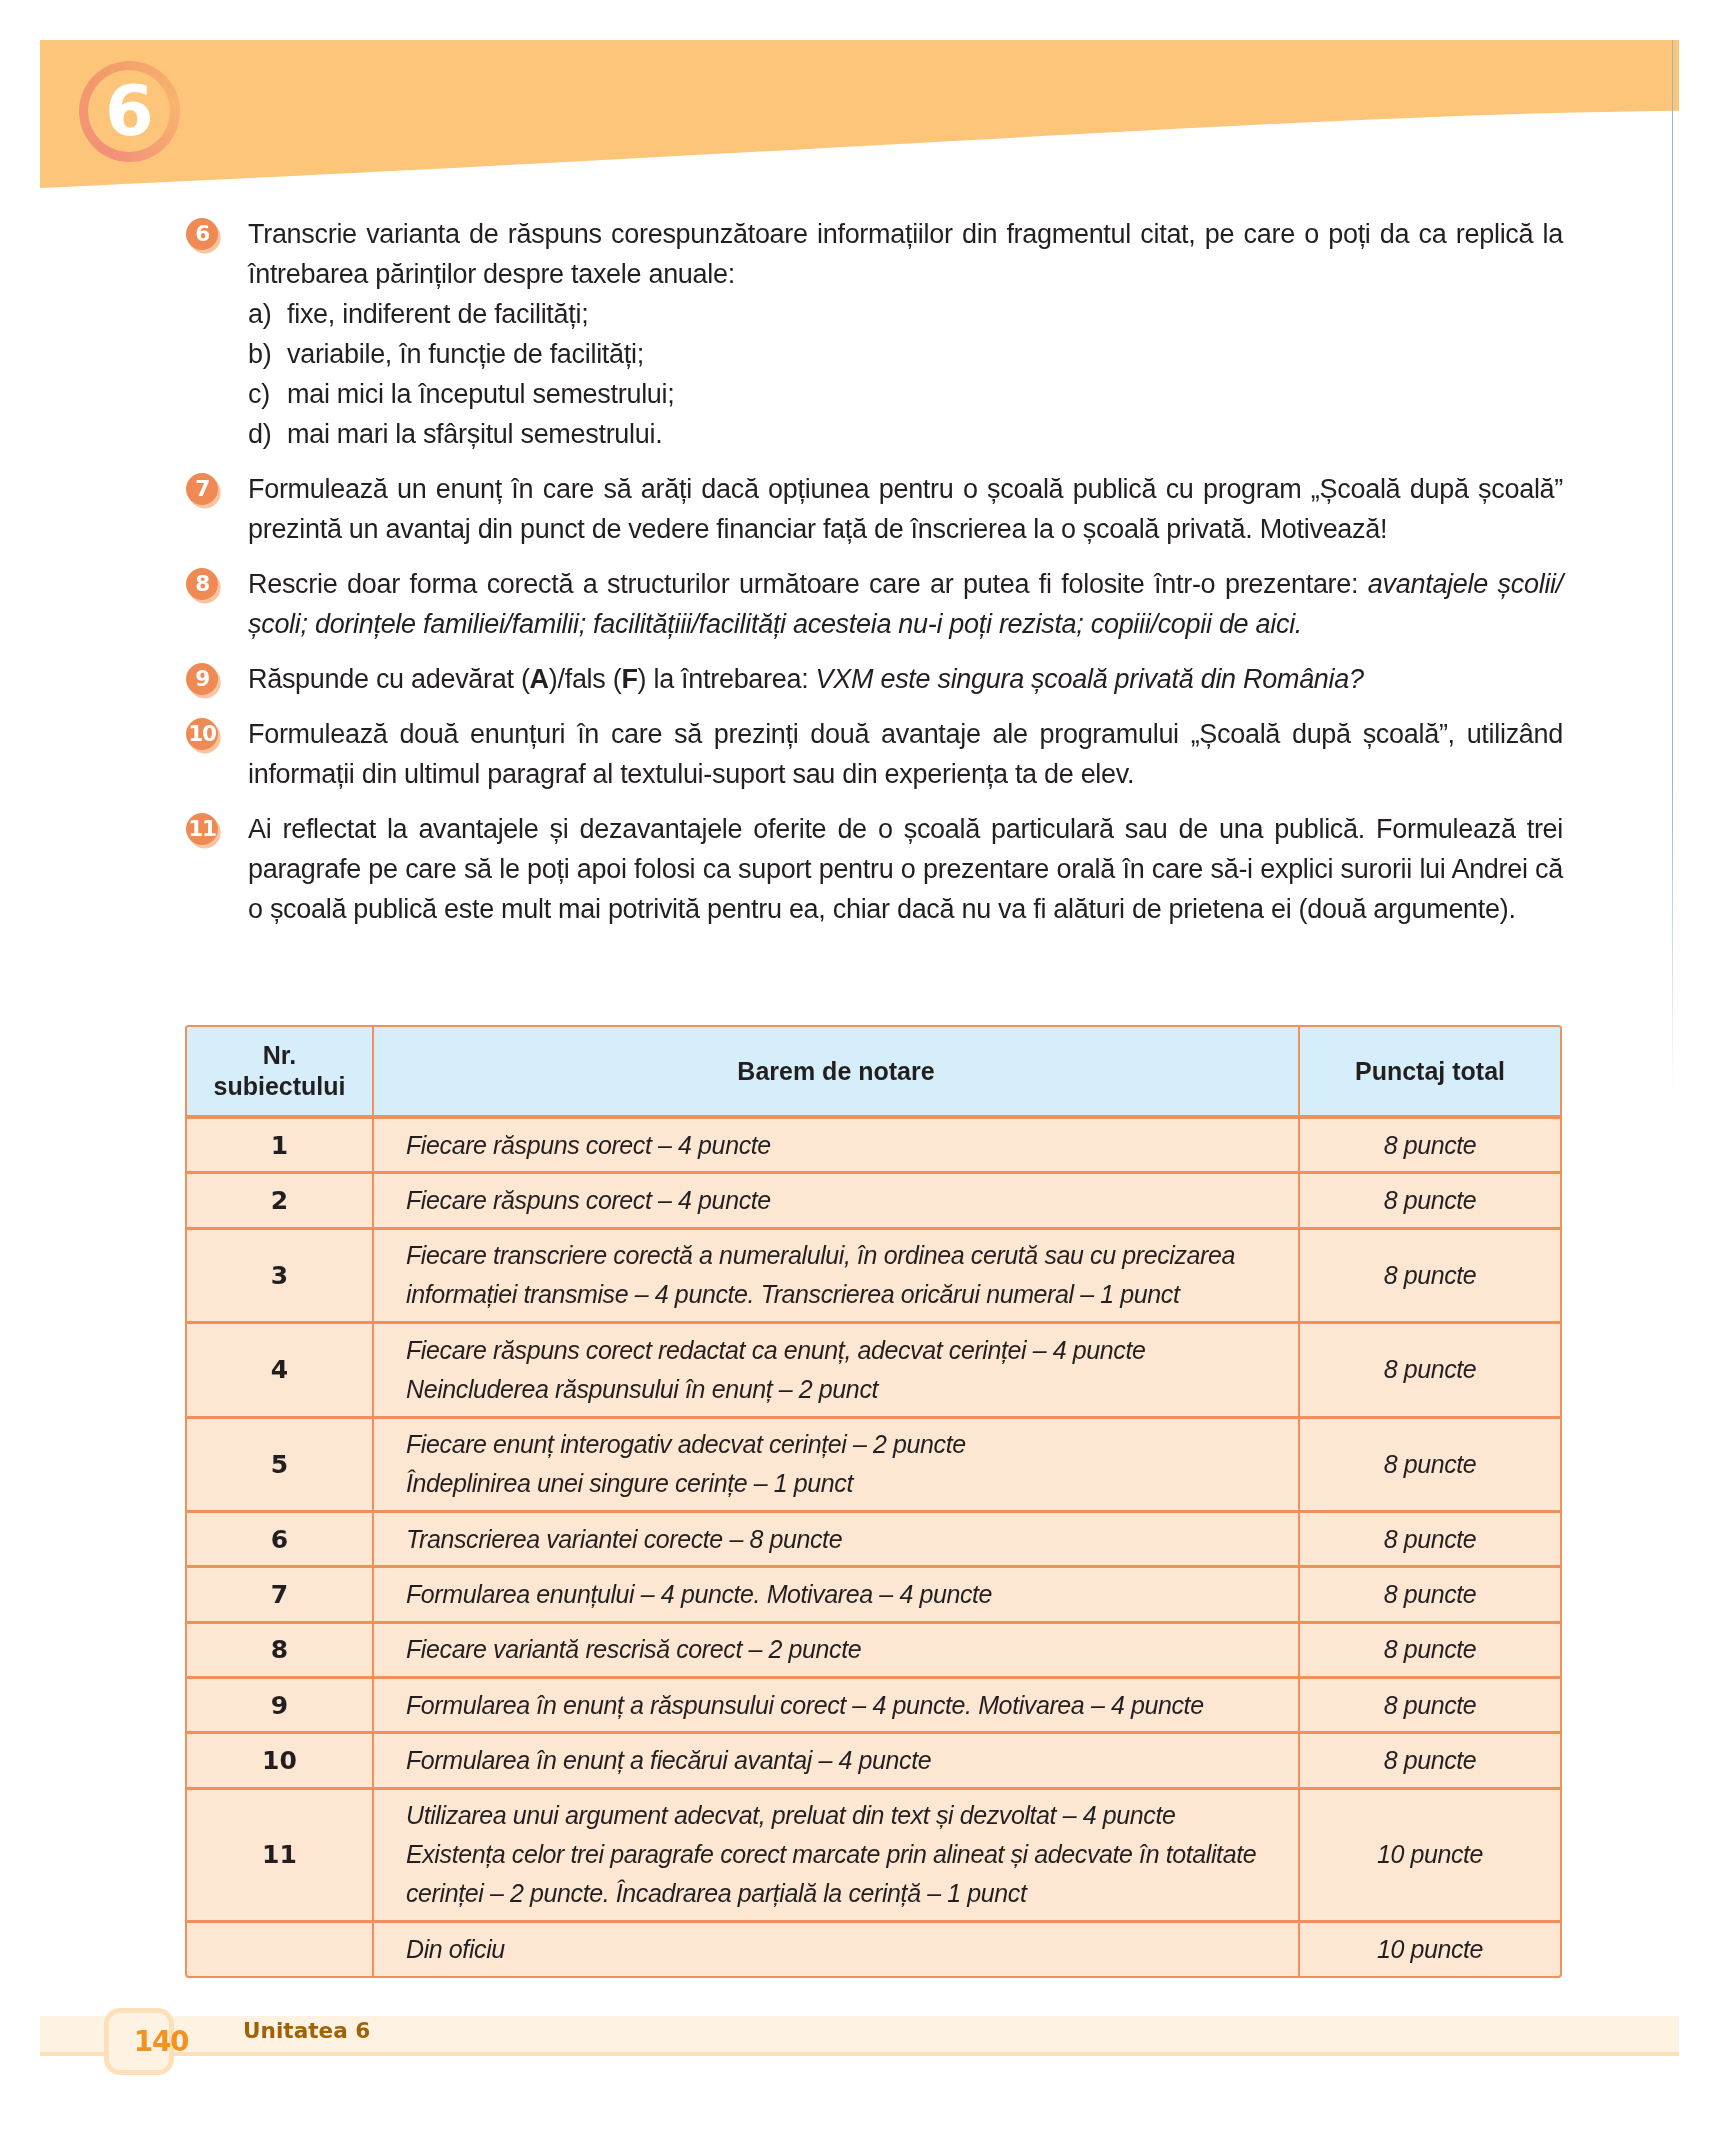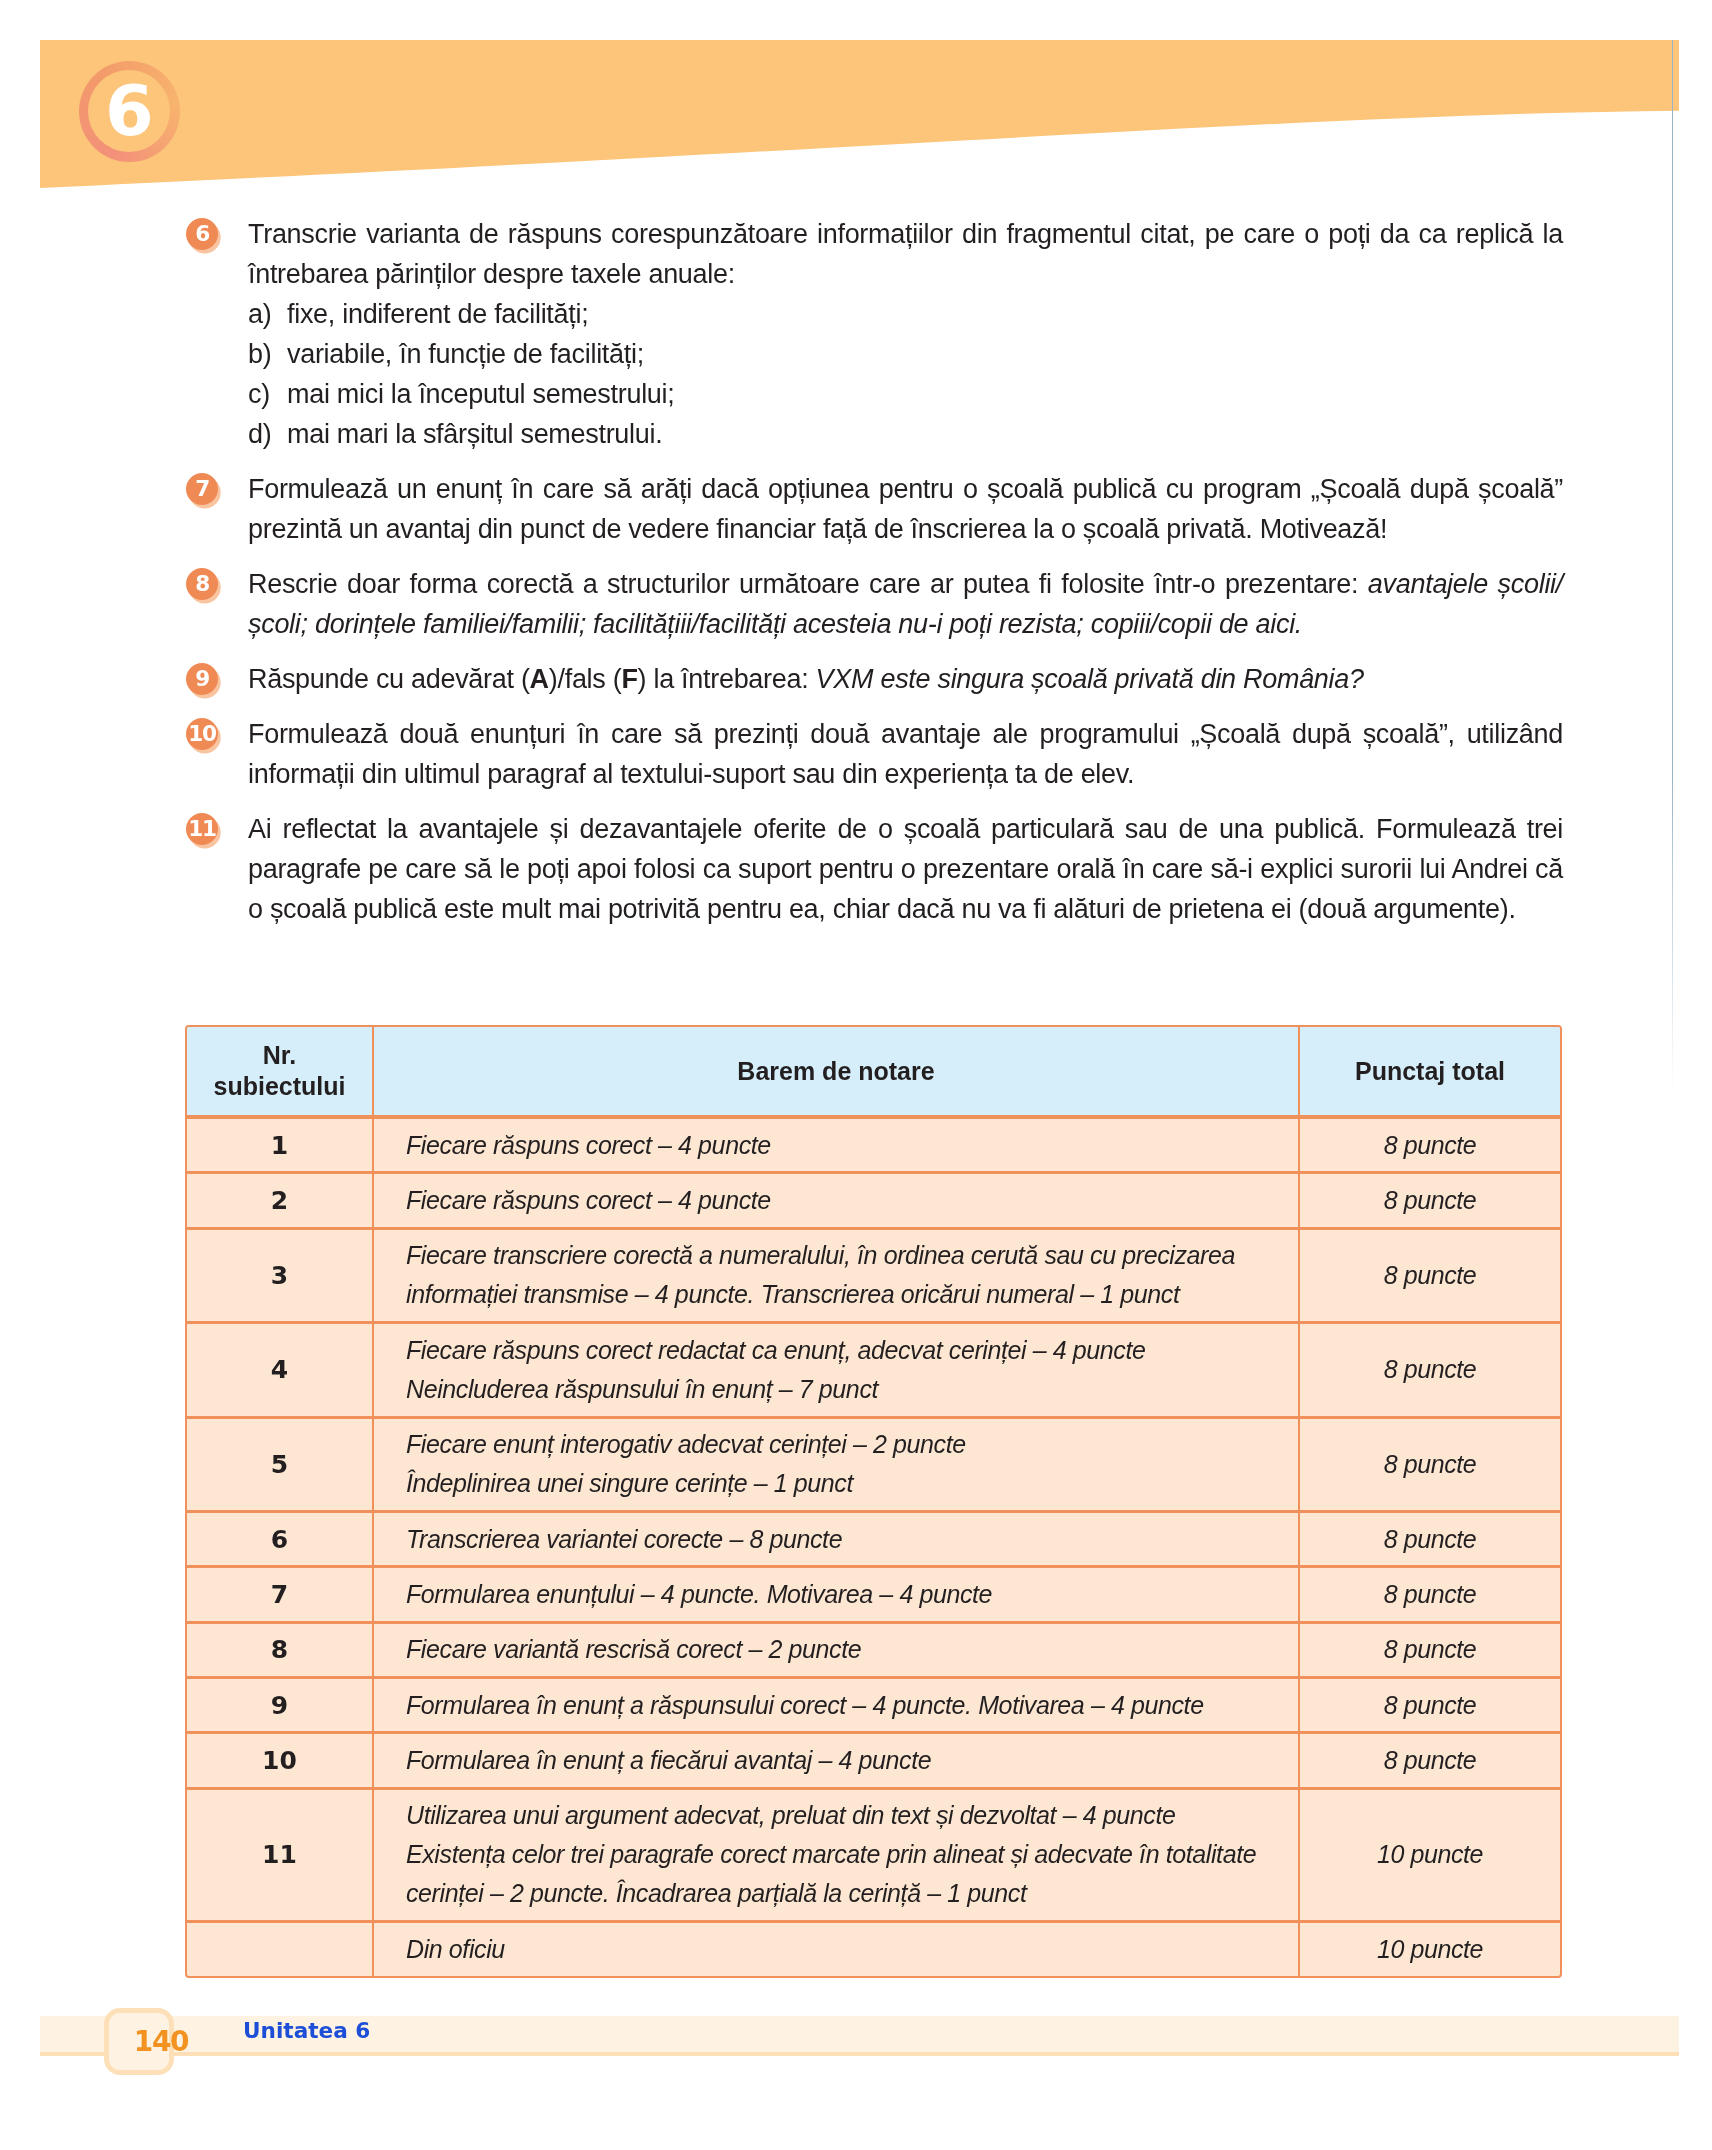--- a/index.html
+++ b/index.html
@@ -48,21 +48,21 @@
   .col-total { width: 233px; text-align: center; font-style: italic; letter-spacing: -0.4px; }
   .barem-line { display: block; }
 
   
   .footer-band { position: absolute; left: 40px; top: 2016px; width: 1639px; height: 36px; background: #fef3e3;
                  border-bottom: 4px solid #fde0b8; }
   .page-num { position: absolute; left: 104px; top: 2008px; width: 70px; height: 67px; border-radius: 16px;
               border: 5.4px solid #fde0b8; background: #fef3e3; box-sizing: border-box;
               display: flex; align-items: center; justify-content: center;
               color: #f39220; font-weight: bold; font-size: 28px; font-family: "DejaVu Sans", sans-serif; letter-spacing: -1.3px; padding-left: 44px; }
-  .unit-label { position: absolute; left: 243px; top: 2018px; color: #1d4ed8; font-weight: bold; font-size: 21.6px;
+  .unit-label { position: absolute; left: 243px; top: 2018px; color: #a16207; font-weight: bold; font-size: 21.6px;
                 font-family: "DejaVu Sans", sans-serif; }
 </style>
 </head>
 <body>
 
 <div class="header-band">
   <svg viewBox="0 0 2430 220" preserveAspectRatio="none">
     <path d="M0,0 L2430,0 L2430,105 C1900,110 1300,160 0,220 Z" fill="#fcc57a"></path>
   </svg>
 </div>
@@ -142,21 +142,21 @@
           <td class="col-barem">
             <span class="barem-line">Fiecare transcriere corectă a numeralului, în ordinea cerută sau cu precizarea</span>
             <span class="barem-line">informației transmise – 4 puncte. Transcrierea oricărui numeral – 1 punct</span>
           </td>
           <td class="col-total">8 puncte</td>
         </tr>
         <tr style="height: 89px;">
           <td class="col-nr">4</td>
           <td class="col-barem">
             <span class="barem-line">Fiecare răspuns corect redactat ca enunț, adecvat cerinței – 4 puncte</span>
-            <span class="barem-line">Neincluderea răspunsului în enunț – 7 punct</span>
+            <span class="barem-line">Neincluderea răspunsului în enunț – 2 punct</span>
           </td>
           <td class="col-total">8 puncte</td>
         </tr>
         <tr style="height: 89px;">
           <td class="col-nr">5</td>
           <td class="col-barem">
             <span class="barem-line">Fiecare enunț interogativ adecvat cerinței – 2 puncte</span>
             <span class="barem-line">Îndeplinirea unei singure cerințe – 1 punct</span>
           </td>
           <td class="col-total">8 puncte</td>

